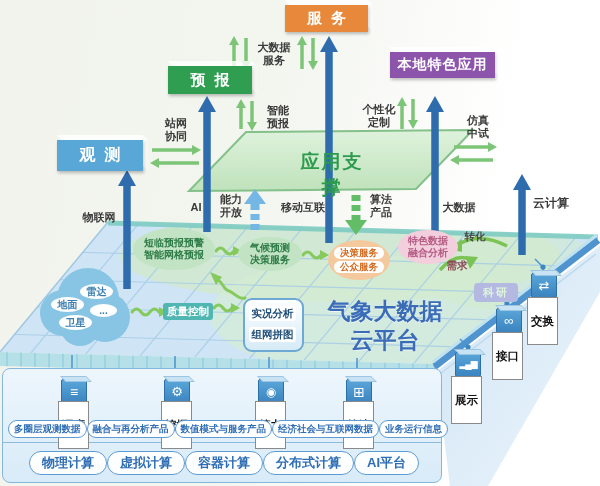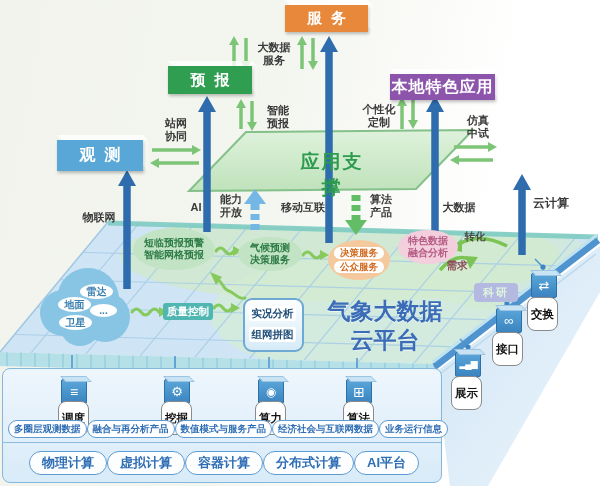--- a/index.html
+++ b/index.html
@@ -29,22 +29,22 @@
        align-items:center;justify-content:center;text-align:center;
        font-weight:bold;white-space:pre-line;line-height:1.25;}
   .mini-pill{background:#fff;border-radius:8px;padding:0 6px;margin:1px 0;
        font-size:9.5px;font-weight:bold;}
   
   .cube{position:absolute;width:24px;height:23px;border:1px solid #2f6fa8;border-radius:2px;
        background:linear-gradient(#5aa6d9,#3b84c0);display:flex;align-items:center;
        justify-content:center;color:#fff;font-size:13px;line-height:1;}
   .cube::before{content:"";position:absolute;left:1px;top:-4px;width:100%;height:4px;
        background:#c8e3f4;border:1px solid #9dc4e0;transform:skewX(45deg);}
-  .cube-lb{position:absolute;background:#fff;border:1px solid #8a8a8a;border-radius:8px;
-       font-size:11.5px;font-weight:bold;color:#111;padding:9px 3px;line-height:14px;
+  .cube-lb{position:absolute;background:#fff;border:1px solid #8a8a8a;border-radius:0;
+       font-size:11.5px;font-weight:bold;color:#111;padding:16px 3px;line-height:14px;
        white-space:nowrap;}
   
   #front-face{position:absolute;left:2px;top:368px;width:438px;height:113px;
        border:1.5px solid #85b7dc;border-radius:8px;
        background:linear-gradient(#eef6fd,#d8ebf8);}
   #front-divider{position:absolute;left:0;top:73px;width:100%;height:0;
        border-top:1.5px solid #8cbbdd;}
   .pill-row{position:absolute;display:flex;justify-content:space-between;align-items:center;}
   .pill{border:1.2px solid #5d9bd3;border-radius:9px;background:#fff;color:#2f6eb5;
        font-size:9.5px;font-weight:bold;padding:1.5px 5px;white-space:nowrap;}
@@ -238,21 +238,21 @@
 
     <div class="b3d sp2" style="left:57px;top:140px;width:86px;height:31px;background:#58a7d6;font-size:16px;">
         <span>观测</span>
       </div>
     <div class="b3d sp2" style="left:168px;top:66px;width:84px;height:28px;background:#2f9e51;">
         <span>预报</span>
       </div>
     <div class="b3d sp2" style="left:285px;top:5px;width:83px;height:27px;background:#e8883a;">
         <span>服务</span>
       </div>
-    <div class="b3d" style="left:390px;top:74px;width:105px;height:26px;background:#8c55ab;font-size:16px;">
+    <div class="b3d" style="left:390px;top:52px;width:105px;height:26px;background:#8c55ab;font-size:14px;">
         <span>本地特色应用</span>
       </div>
 
     <div id="plane-label">应用支撑</div>
 
     <div class="lb" style="left:78px;top:211px;width:42px;">物联网</div>
     <div class="lb" style="left:156px;top:117px;width:40px;">站网
 协同</div>
     <div class="lb" style="left:259px;top:104px;width:38px;">智能
 预报</div>
@@ -287,21 +287,21 @@
                 display:flex;align-items:center;justify-content:center;color:#dff3dc;font-size:11px;font-weight:bold;letter-spacing:2px;margin-top:30px;">科研</div>
     <div style="position:absolute;left:163px;top:303px;width:50px;height:17px;background:#4fb6b2;border-radius:3px;
                 display:flex;align-items:center;justify-content:center;color:#fff;font-size:10.5px;font-weight:bold;">质量控制</div>
     <div style="position:absolute;left:243px;top:298px;width:57px;height:50px;border:2px solid #6ea9d3;border-radius:9px;
                 background:linear-gradient(#fdfeff,#d6ebf7);">
       <div class="wbox" style="left:4px;top:6px;width:47px;height:15px;">实况分析</div>
       <div class="wbox" style="left:4px;top:27px;width:47px;height:15px;">组网拼图</div>
     </div>
 
     <div class="cloudlet" style="left:80px;top:284px;width:33px;height:15px;">雷达</div>
-    <div class="cloudlet" style="left:58px;top:297px;width:33px;height:15px;">地面</div>
+    <div class="cloudlet" style="left:51px;top:297px;width:33px;height:15px;">地面</div>
     <div class="cloudlet" style="left:90px;top:304px;width:27px;height:13px;">...</div>
     <div class="cloudlet" style="left:59px;top:315px;width:33px;height:15px;">卫星</div>
 
     <div id="platform-title">气象大数据
 云平台</div>
 
     <div class="cube" style="left:531px;top:273px;">
         <span>⇄</span>
       </div>
     <div class="cube-lb" style="left:527px;top:297px;">交换</div>

